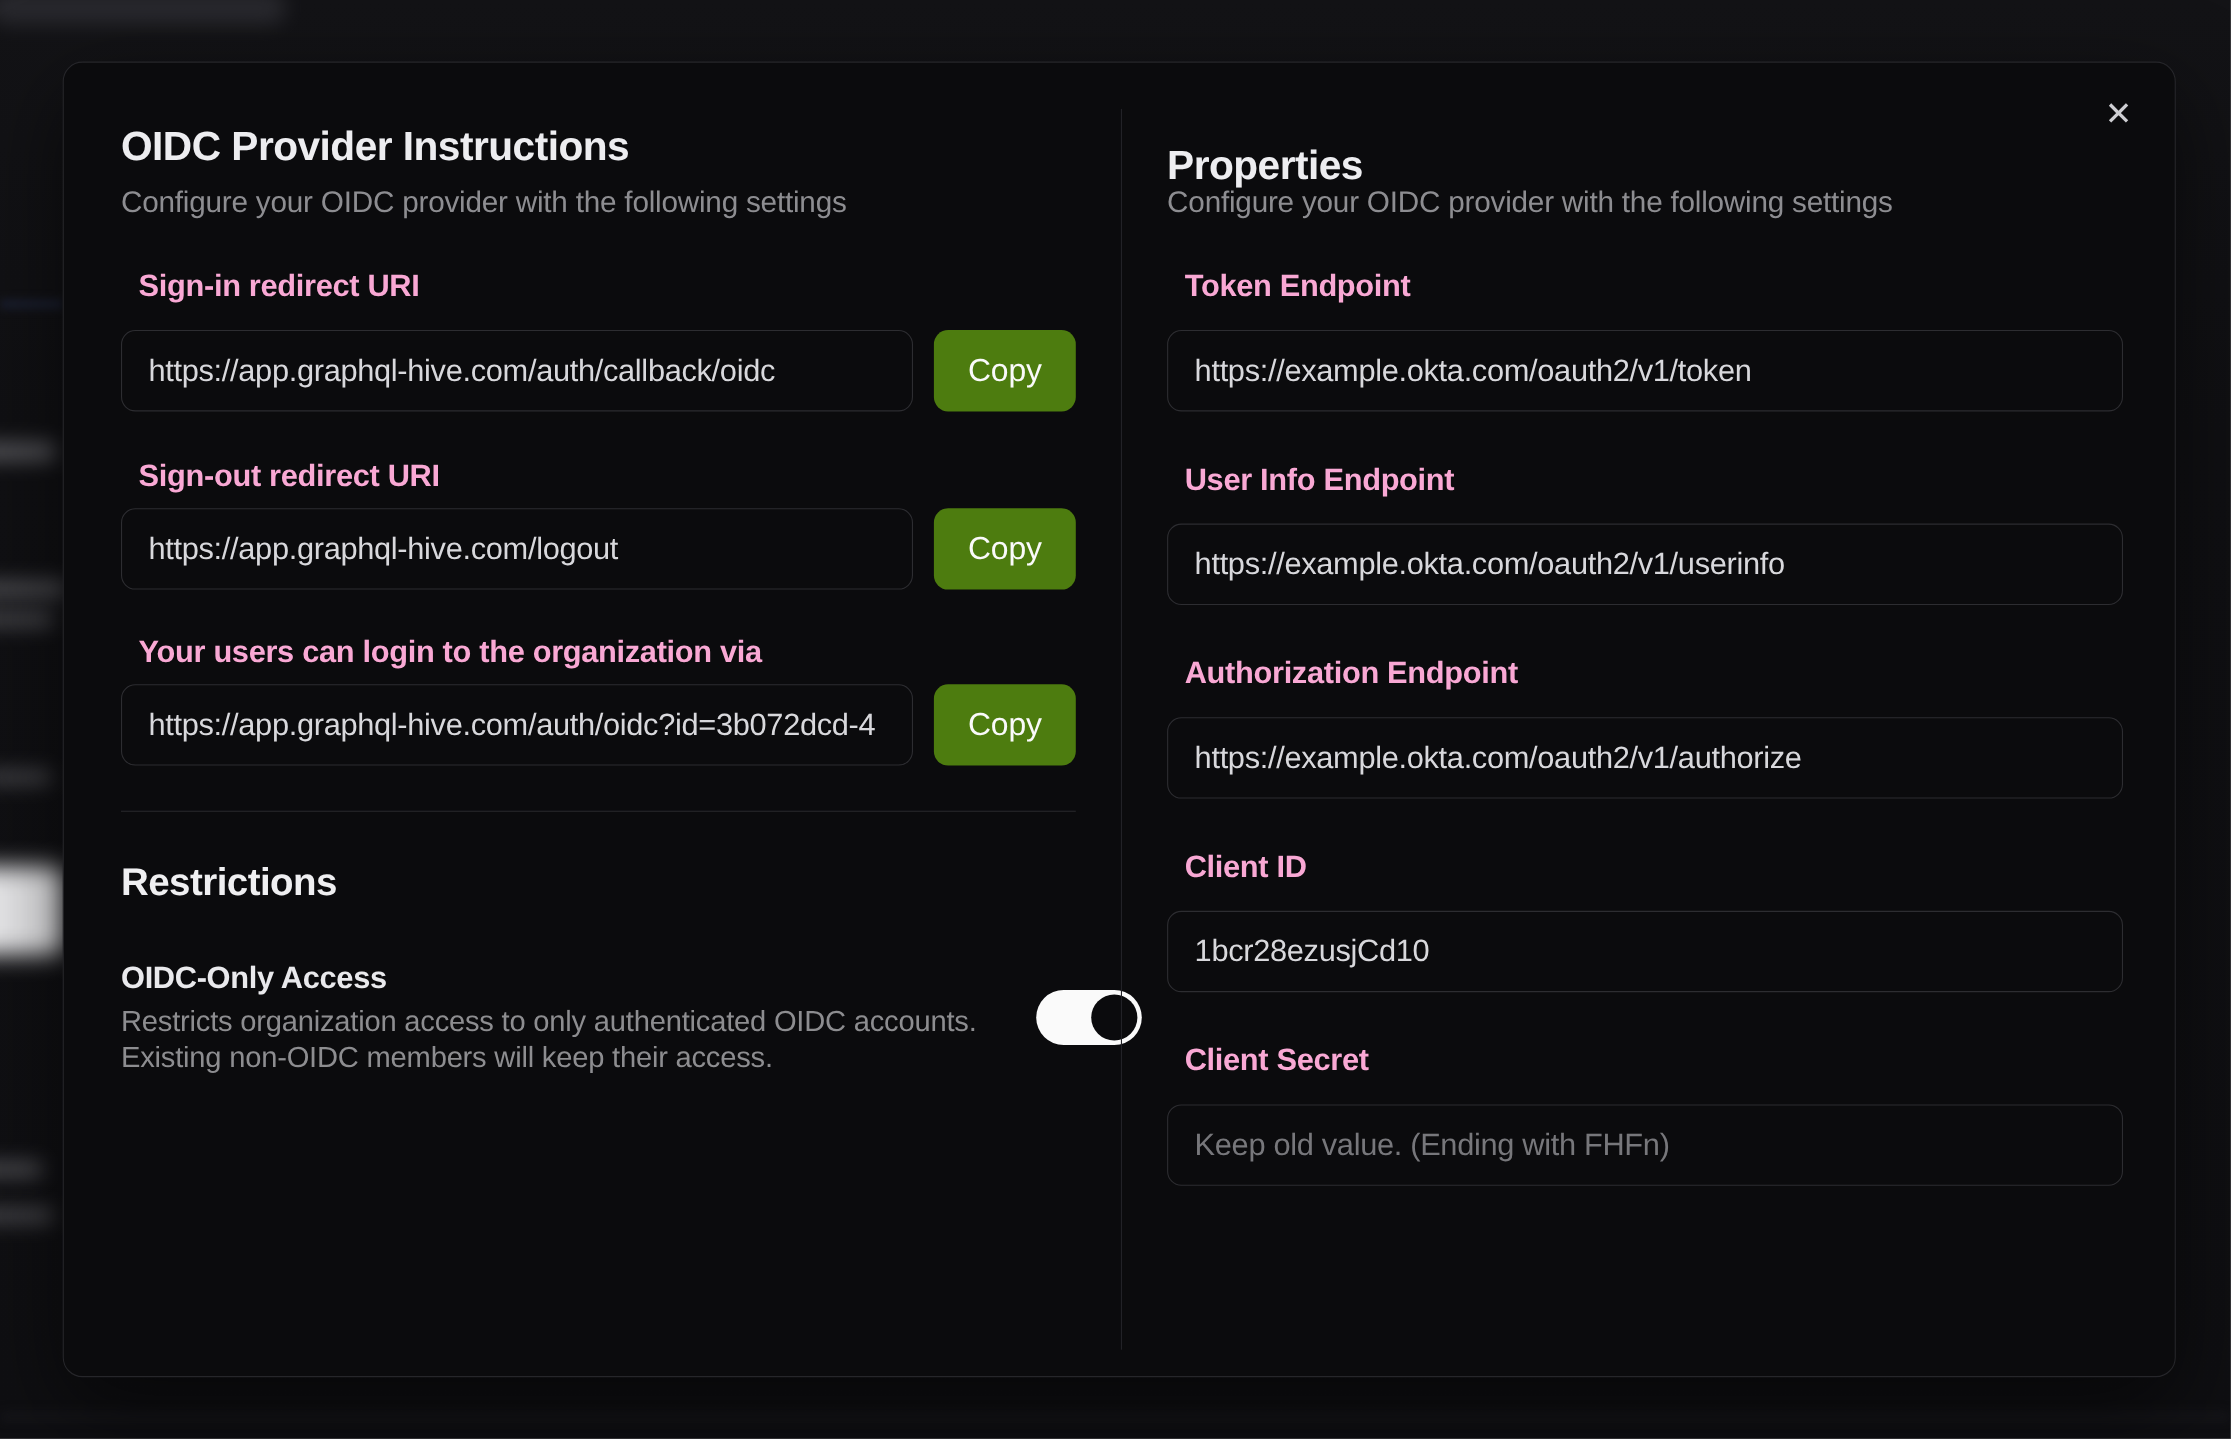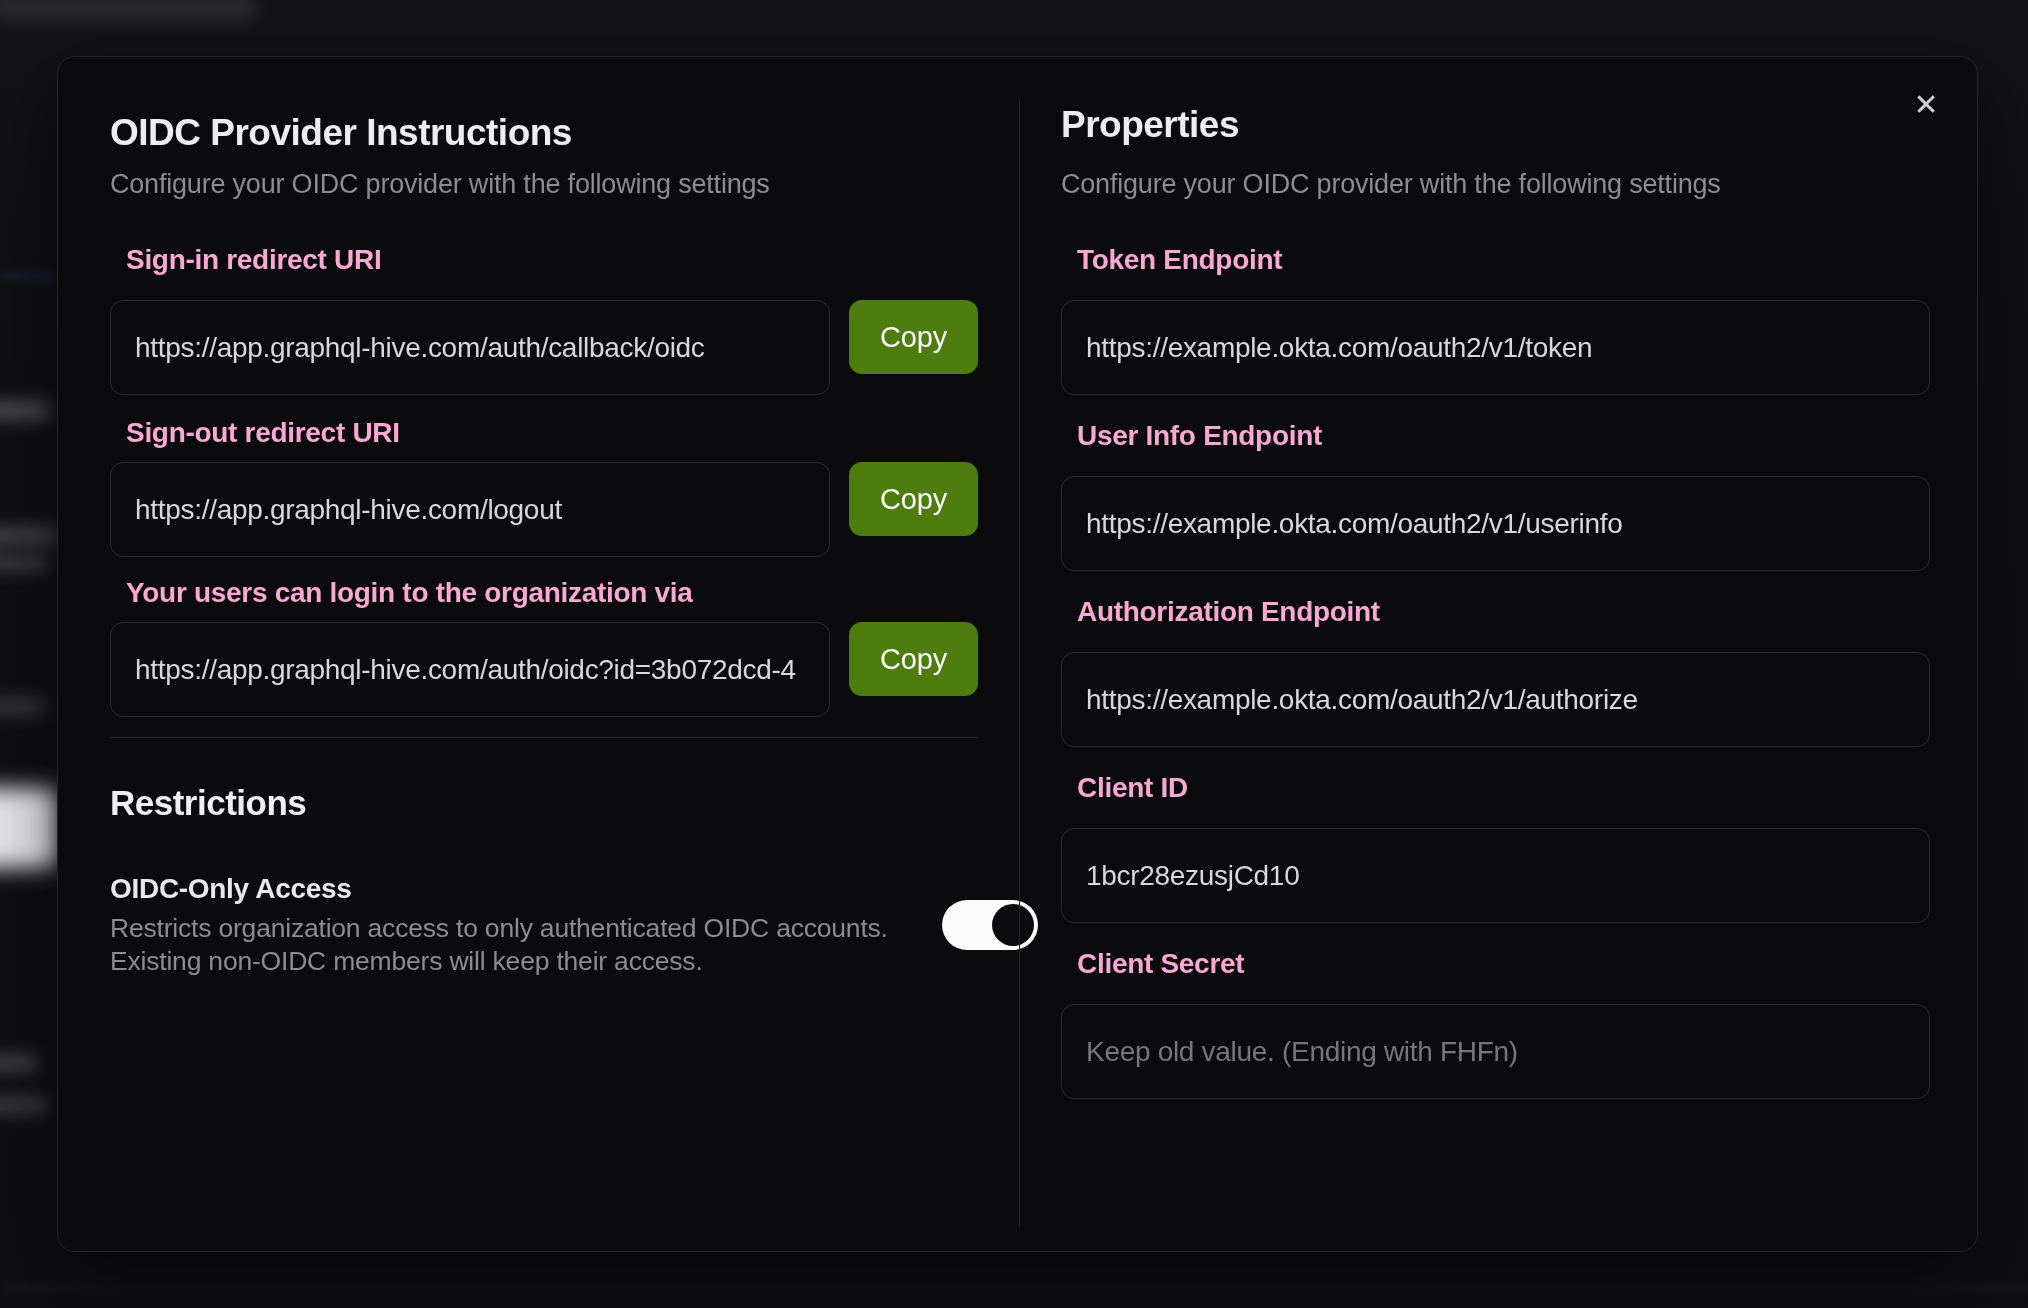--- a/index.html
+++ b/index.html
@@ -56,21 +56,21 @@
     position:absolute; left:0;
     font-size:27px; font-weight:400; color:#8d8d91; letter-spacing:-0.2px;
     white-space:nowrap;
   }
   .fld-label {
     position:absolute; left:16px;
     font-size:28px; font-weight:700; letter-spacing:-0.3px; color:#f9a8d4;
     white-space:nowrap;
   }
   .txt-input {
-    position:absolute; left:0; height:95px;
+    position:absolute; left:0; height:74px;
     background:transparent;
     border:1px solid #2d2d31; border-radius:13px;
     color:#d8d8dc; font-family:"Liberation Sans", sans-serif;
     font-size:28px; letter-spacing:-0.3px;
     padding:0 24px; outline:none;
   }
   .txt-input::placeholder { color:#77777b; }
   .col-left  .txt-input { width:720px; }
   .col-right .txt-input { width:869px; }
 
@@ -150,21 +150,21 @@
 
     <div class="toggle" role="switch" aria-checked="true">
       <div class="knob"></div>
     </div>
   </div>
 
   <div class="v-divider"></div>
 
   <div class="col col-right">
 
-    <div class="sec-title" style="top:47px">Properties</div>
+    <div class="sec-title" style="top:73px">Properties</div>
     <div class="sec-sub" style="top:112px">Configure your OIDC provider with the following settings</div>
 
     <div class="fld-label" style="top:187px">Token Endpoint</div>
     <input class="txt-input" style="top: 243px;" type="text" value="https://example.okta.com/oauth2/v1/token">
 
     <div class="fld-label" style="top:363px">User Info Endpoint</div>
     <input class="txt-input" style="top: 419px;" type="text" value="https://example.okta.com/oauth2/v1/userinfo">
 
     <div class="fld-label" style="top:539px">Authorization Endpoint</div>
     <input class="txt-input" style="top: 595px;" type="text" value="https://example.okta.com/oauth2/v1/authorize">

